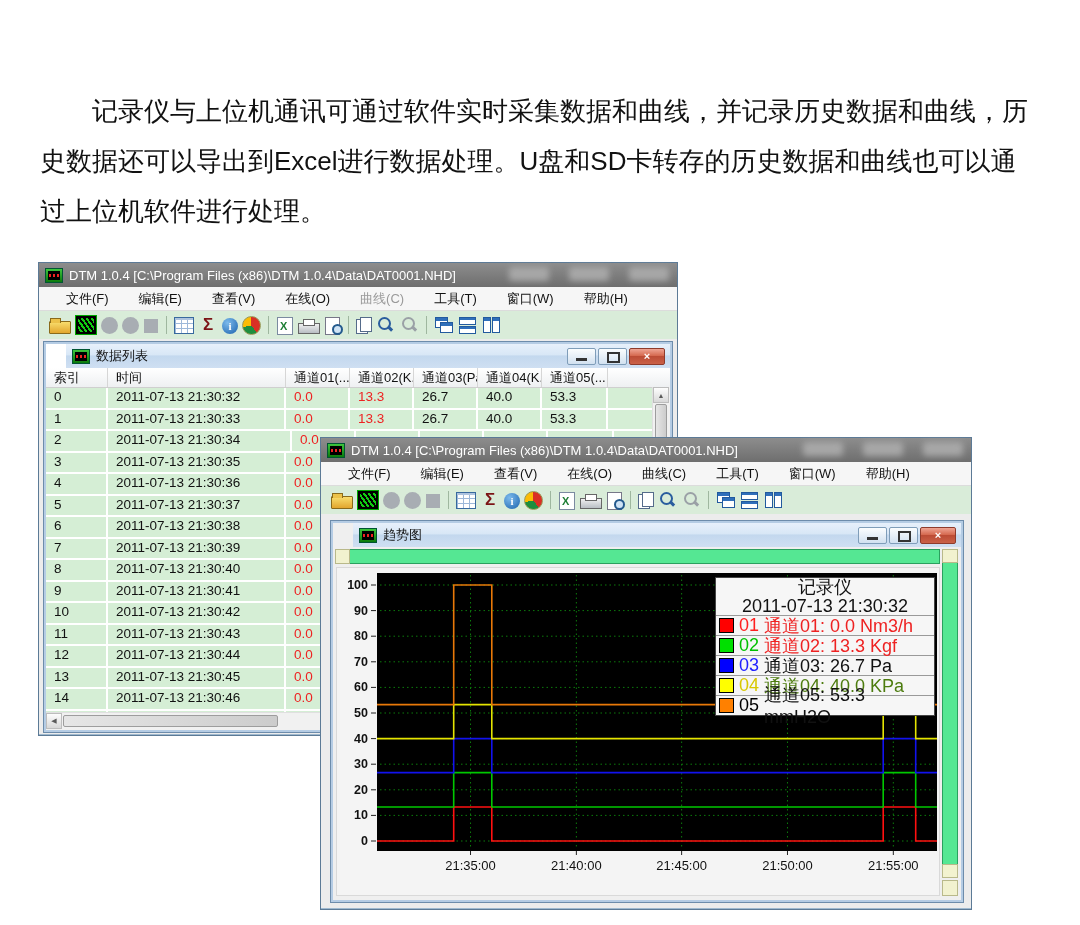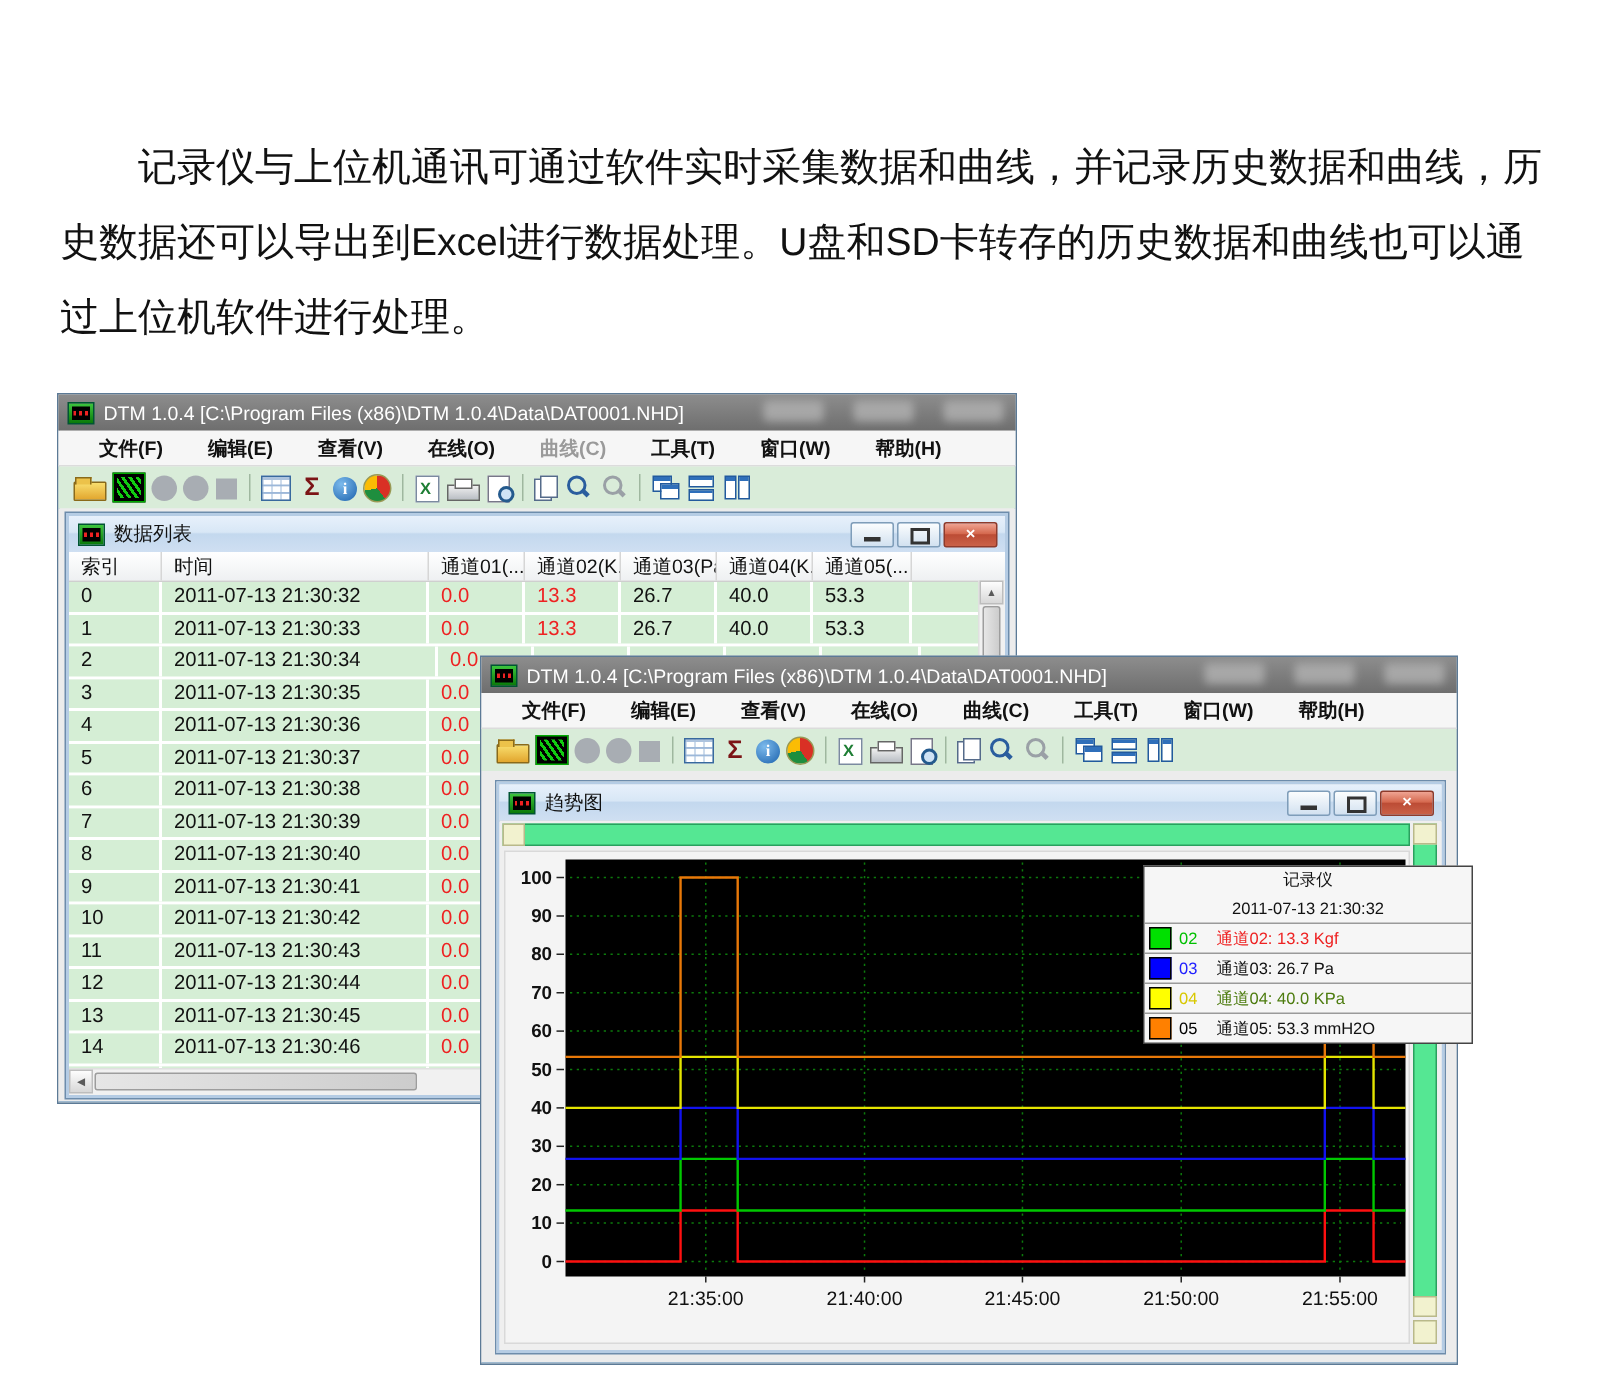--- a/index.html
+++ b/index.html
@@ -8,39 +8,39 @@
   
   .page-title{position:absolute;left:44px;top:12px;font-size:34px;font-weight:700;margin:0;letter-spacing:1px;}
   .intro{position:absolute;left:40px;top:86px;width:1002px;font-size:26px;line-height:50px;
          text-indent:2em;margin:0;}
   
   .win{position:absolute;background:#ececec;border:1px solid #5c7a96;box-shadow:0 0 0 1px #9fb9cf inset;}
   .tbar{height:24px;display:flex;align-items:center;padding:0 6px;position:relative;}
   .tbar.dark{background:linear-gradient(#8d8d8d,#6e6e6e);}
   .tbar.dark .ttext{color:#fff;text-align:center;}
   .tbar.blue{background:linear-gradient(#e7f0fb 0%,#d8e7f6 45%,#c3d8ee 50%,#cfdff2 100%);
-             border-bottom:1px solid #96b1cc;}
+             border-bottom:1px solid #96b1cc;margin-left:20px;}
   .ttext{font-size:13px;margin-left:6px;white-space:nowrap;overflow:hidden;}
   .logo{width:16px;height:13px;background:linear-gradient(#3dc53d,#0a7a0a);border:1px solid #053;
         position:relative;flex:0 0 auto;}
   .logo::before{content:"";position:absolute;inset:2px;background:#000;}
   .logo::after{content:"";position:absolute;left:3px;right:3px;top:5px;height:3px;
         background:repeating-linear-gradient(90deg,#e22 0 2px,transparent 2px 4px);}
   .blurbtns{position:absolute;right:8px;top:4px;display:flex;gap:20px;}
   .blurbtns i{width:40px;height:14px;background:#b5b5b5;border-radius:3px;filter:blur(3px);opacity:.75;}
   .winbtns{position:absolute;right:5px;top:4px;display:flex;gap:2px;}
   .wbtn{width:27px;height:15px;border:1px solid #7f9db9;border-radius:2px;
         background:linear-gradient(#fbfdfe,#d2e1f0);position:relative;}
   .wbtn.close{width:34px;background:linear-gradient(#efa493,#d5694f 45%,#bc4c35 50%,#ca6148 100%);
         border-color:#8e3b2c;color:#fff;font-size:11px;font-weight:700;text-align:center;line-height:14px;}
   .wbtn.min::before{content:"";position:absolute;left:8px;right:8px;bottom:3px;height:3px;background:#333;}
   .wbtn.max::before{content:"";position:absolute;left:8px;top:3px;width:9px;height:7px;
         border:2px solid #333;}
   .menubar{height:23px;background:#f6f6f6;border-bottom:1px solid #dcdcdc;display:flex;
-           align-items:center;padding-left:12px;font-size:13px;font-weight:bold;}
+           align-items:center;padding-left:12px;font-size:13px;}
   .menu-item{padding:0 15px;cursor:default;}
   .menu-item.disabled{color:#9a9a9a;}
   .toolbar{height:28px;background:#d9ecd9;display:flex;align-items:center;padding-left:8px;}
   .client{position:relative;background:#ececec;}
   
   .ic{width:20px;height:18px;display:inline-block;margin:0 2px;position:relative;flex:0 0 auto;}
   .ic-sep{width:1px;height:18px;background:#9fb79f;margin:0 5px;flex:0 0 auto;}
   .ic-open-file{background:linear-gradient(#f8dd6d,#e2a62e);border:1px solid #8a6a1a;height:11px;
         margin-top:5px;border-radius:1px;}
   .ic-open-file::before{content:"";position:absolute;top:-4px;left:0;width:9px;height:4px;
@@ -116,21 +116,21 @@
           border:1px solid #9d9d9d;border-radius:2px;box-sizing:border-box;}
   .corner{position:absolute;right:0;bottom:0;width:17px;height:17px;background:#f1f1f1;}
   
   .trend-body{position:absolute;left:0;right:0;top:24px;bottom:0;background:#efefef;}
   .gsb{position:absolute;background:#55e793;border:1px solid #2aa05e;box-sizing:border-box;}
   .gsb-btn{position:absolute;background:#f2f2cf;border:1px solid #b9b98a;box-sizing:border-box;}
   .chart-panel{position:absolute;left:3px;top:20px;right:21px;bottom:4px;background:#f4f4f4;
           border:1px solid #d9d9d9;}
   .chart-holder{position:relative;width:606px;height:312px;}
   .legend{position:absolute;left:378px;top:9px;width:218px;background:#f6f6f6;
-          border:1px solid #444;font-size:11px;margin-left:47px;}
+          border:1px solid #444;font-size:18px;}
   .legend-title{text-align:center;line-height:19px;height:19px;}
   .legend-ts{text-align:center;line-height:18px;height:18px;}
   .legend-row{display:flex;align-items:center;height:19px;border-top:1px solid #9a9a9a;
           padding-left:3px;gap:5px;}
   .legend-sw{width:13px;height:13px;border:1px solid #000;flex:0 0 auto;}
   .legend-id{width:20px;font-weight:400;}
   .grip{position:absolute;right:3px;bottom:4px;width:14px;height:14px;background:#f2f2cf;
         border:1px solid #b9b98a;}
 </style>
 </head>
@@ -483,20 +483,25 @@
                   <path d="M40.0 239.0 L116.7 239.0 L116.7 204.6 L154.8 204.6 L154.8 239.0 L546.2 239.0 L546.2 204.6 L578.7 204.6 L578.7 239.0 L600.0 239.0" fill="none" stroke="#00c800" stroke-width="1.6"></path>
                   <path d="M40.0 204.6 L116.7 204.6 L116.7 170.6 L154.8 170.6 L154.8 204.6 L546.2 204.6 L546.2 170.6 L578.7 170.6 L578.7 204.6 L600.0 204.6" fill="none" stroke="#1212ee" stroke-width="1.6"></path>
                   <path d="M40.0 170.6 L116.7 170.6 L116.7 136.6 L154.8 136.6 L154.8 170.6 L546.2 170.6 L546.2 136.6 L578.7 136.6 L578.7 170.6 L600.0 170.6" fill="none" stroke="#e4e400" stroke-width="1.6"></path>
                   <path d="M40.0 136.6 L116.7 136.6 L116.7 17.0 L154.8 17.0 L154.8 136.6 L546.2 136.6 L546.2 17.0 L578.7 17.0 L578.7 136.6 L600.0 136.6" fill="none" stroke="#e87808" stroke-width="1.6"></path>
                 </svg>
               <div class="legend">
                 <div class="legend-title">记录仪</div>
                 <div class="legend-ts">2011-07-13 21:30:32</div>
                 <div id="legend-rows">
                     <div class="legend-row">
+                      <span class="legend-sw" style="background: rgb(255, 0, 0);"></span>
+                      <span class="legend-id" style="color: rgb(255, 32, 32);">01</span>
+                      <span style="color: rgb(238, 34, 34);">通道01: 0.0 Nm3/h</span>
+                    </div>
+                    <div class="legend-row">
                       <span class="legend-sw" style="background: rgb(0, 224, 0);"></span>
                       <span class="legend-id" style="color: rgb(0, 192, 0);">02</span>
                       <span style="color: rgb(238, 34, 34);">通道02: 13.3 Kgf</span>
                     </div>
                     <div class="legend-row">
                       <span class="legend-sw" style="background: rgb(0, 0, 255);"></span>
                       <span class="legend-id" style="color: rgb(32, 32, 255);">03</span>
                       <span style="color: rgb(17, 17, 17);">通道03: 26.7 Pa</span>
                     </div>
                     <div class="legend-row">

